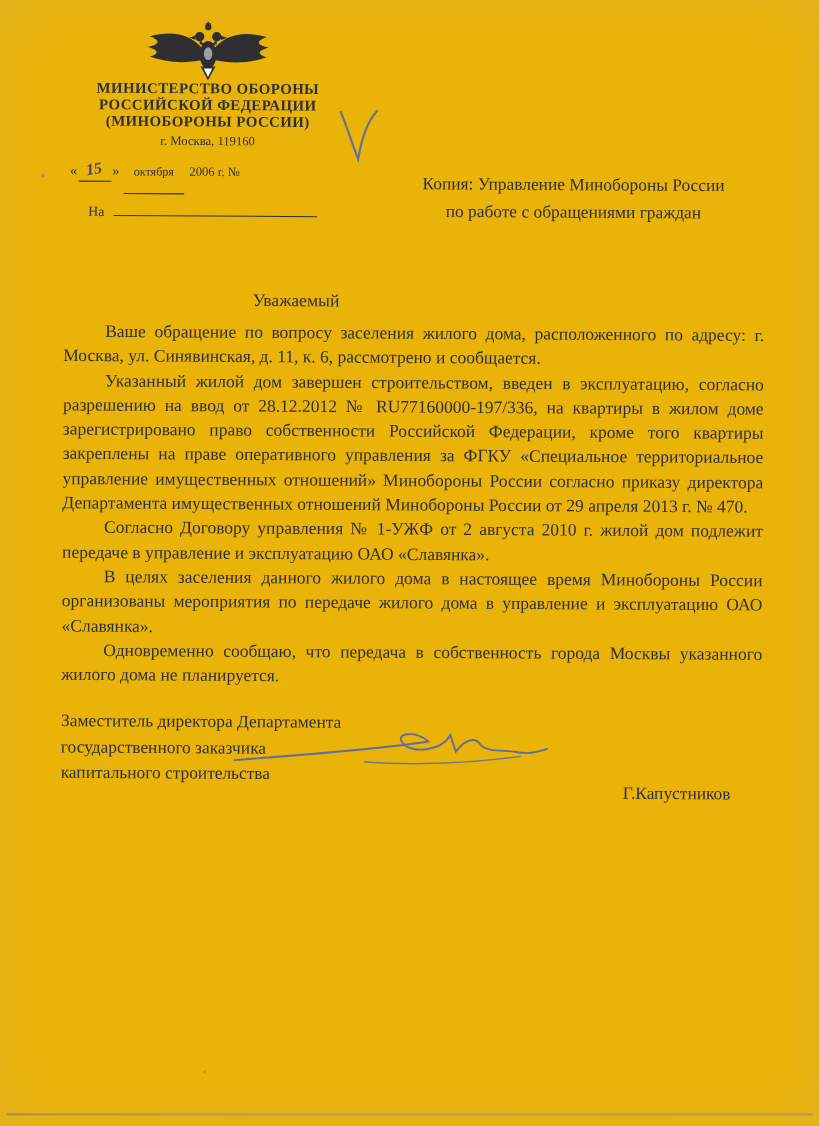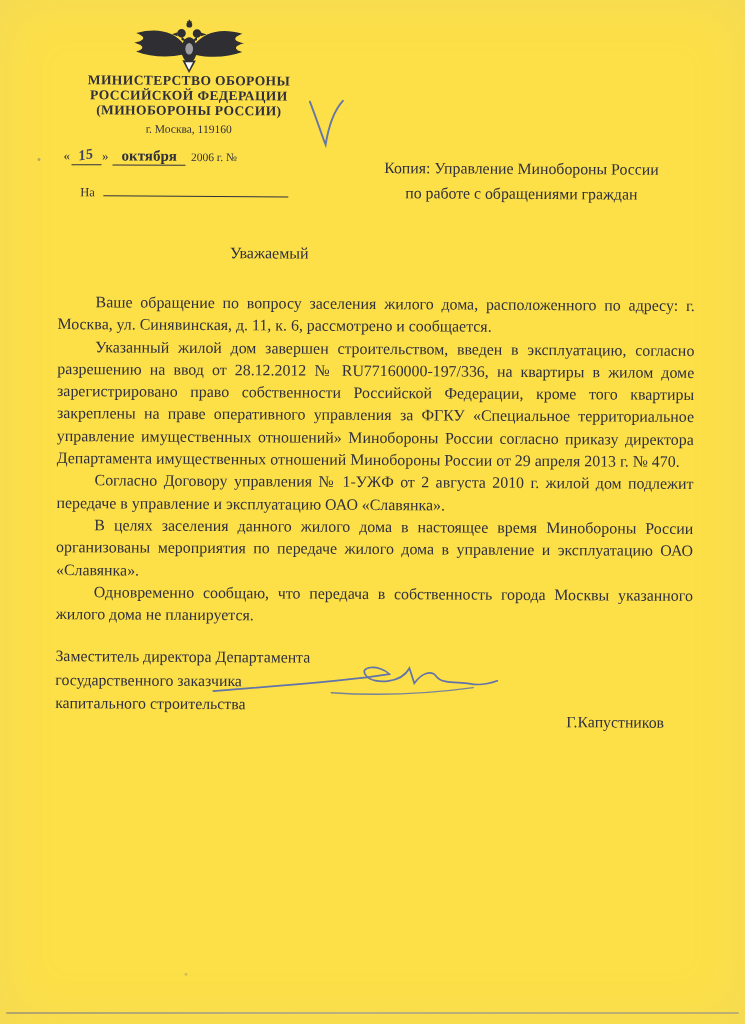--- a/index.html
+++ b/index.html
@@ -1,19 +1,19 @@
 <!DOCTYPE html>
 <html><head>
 <meta charset="utf-8">
 <style>
   html, body { margin: 0; padding: 0; background: #e8e8e8; }
   .page {
     position: relative;
     width: 745px; height: 1024px;
-    background: #fde047;
+    background: #eab308;
     overflow: hidden;
     font-family: "Liberation Serif", serif;
     color: #2f2f3e;
     box-shadow: inset 0 0 55px rgba(175,175,188,0.14);
   }
   .content { position: absolute; inset: 0; transform: rotate(0.35deg); transform-origin: 50% 40%; }
 
   
   .emblem { position: absolute; left: 128px; top: 20px; width: 118px; height: 56px; }
   .org-block {
@@ -27,36 +27,36 @@
   .date-line { position: absolute; left: 62px; top: 148px; white-space: nowrap; }
   .date-line .q { font-size: 13px; vertical-align: baseline; }
   .day-box {
     display: inline-block; width: 30px; text-align: center;
     border-bottom: 1.4px solid #2f2f3e; margin: 0 1px;
   }
   .day-hand {
     display: inline-block; font-style: italic; font-weight: bold;
     font-size: 14.5px; color: #3d4467; transform: rotate(-10deg) translateY(-1px);
   }
-  .month { font-size: 15px; font-weight: bold; border-bottom: 1.4px solid #2f2f3e; padding: 0 9px 1px 9px; }
+  .month { font-size: 11px; font-weight: normal; border-bottom: 1.4px solid #2f2f3e; padding: 0 9px 13px 9px; }
   .date-suffix { font-size: 11.5px; padding-left: 5px; }
 
   .na-line { position: absolute; left: 79px; top: 184px; font-size: 12.5px; }
   .na-underline { display: inline-block; width: 185px; border-bottom: 1.3px solid #2f2f3e; height: 13px; margin-left: 8px; }
 
   
   .checkmark { position: absolute; left: 301px; top: 97px; width: 50px; height: 60px; }
 
   
   .copy-block {
     position: absolute; left: 345px; top: 155px; width: 350px;
     text-align: center; font-size: 15.8px; line-height: 25px;
   }
 
-  .salutation { position: absolute; left: 229px; top: 245px; font-size: 16px; }
+  .salutation { position: absolute; left: 229px; top: 266px; font-size: 16px; }
 
   
   .body-text {
     position: absolute; left: 57px; top: 293px; width: 637px;
     font-size: 15.9px; line-height: 22.3px; text-align: justify;
   }
   .body-text p { margin: 0; text-indent: 38px; }
 
   
   .sig-block { position: absolute; left: 57px; top: 646px; font-size: 15.8px; line-height: 23.5px; }

